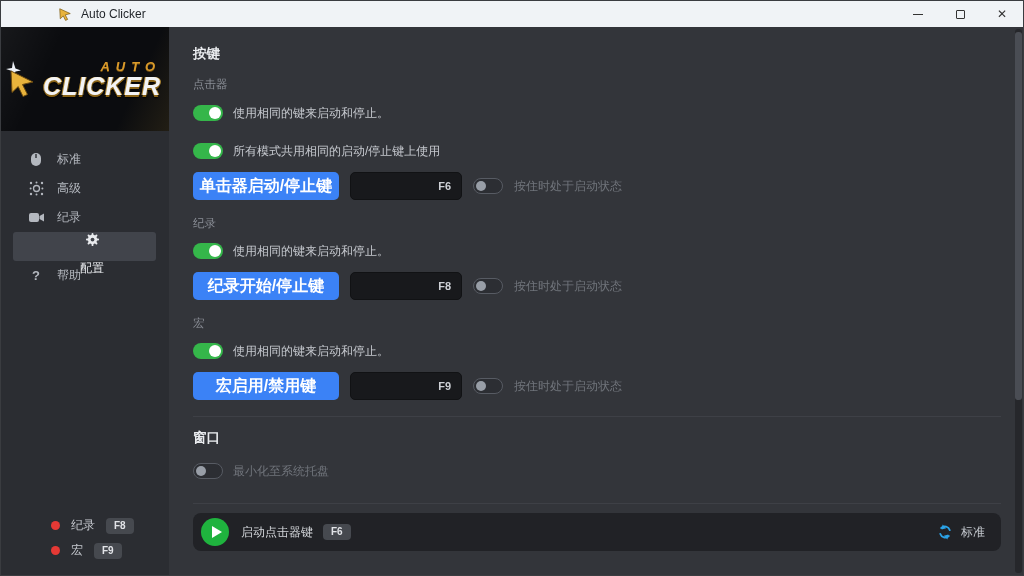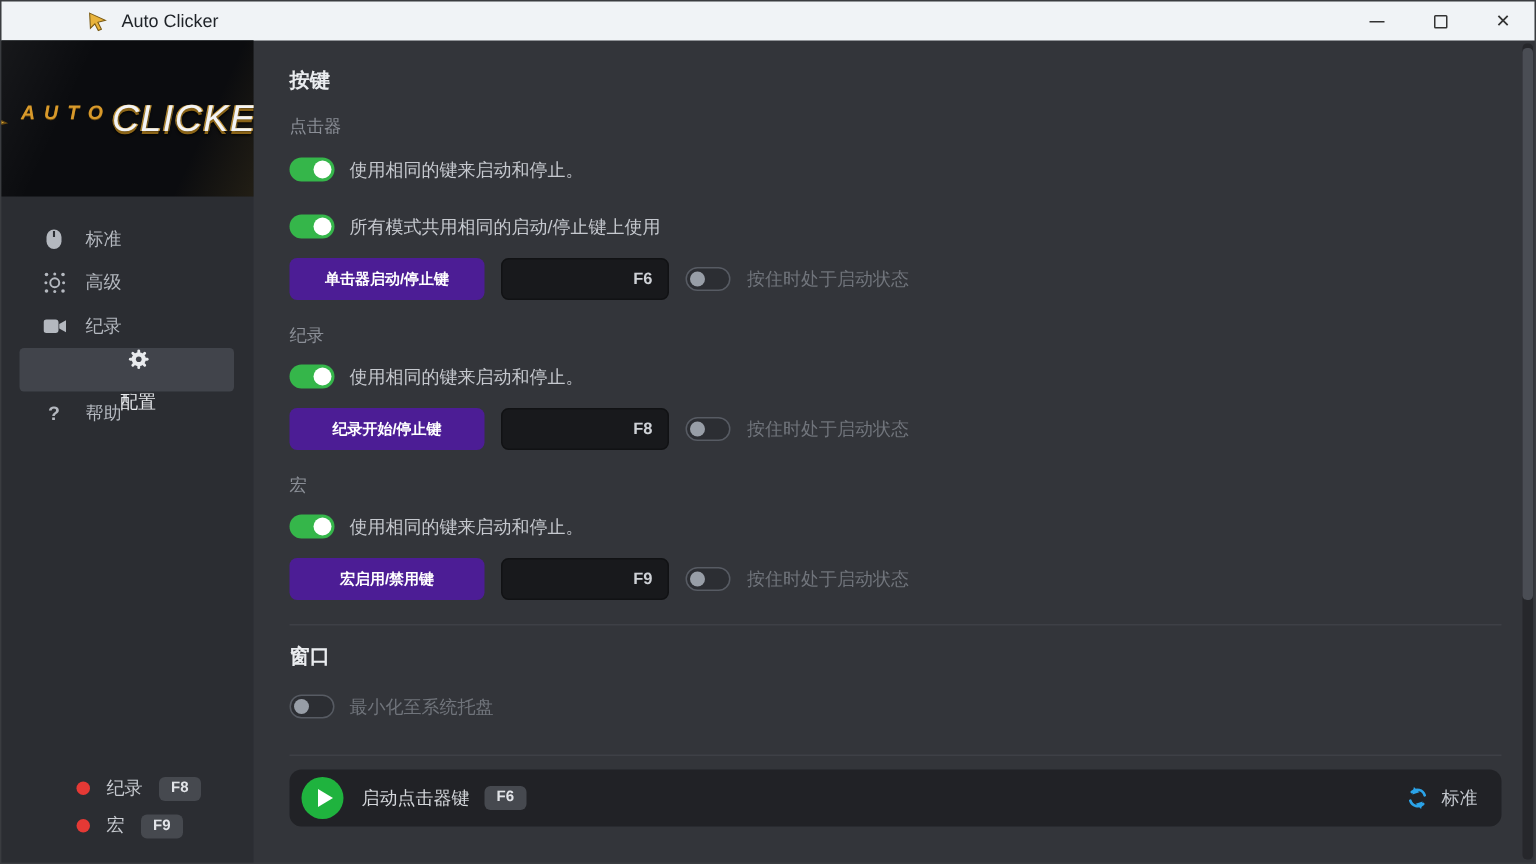--- a/index.html
+++ b/index.html
@@ -21,24 +21,24 @@
 
   
   .sidebar { width:168px; background:#2b2d32; display:flex; flex-direction:column; flex:0 0 168px; }
   .logo-panel { height:104px; background:
       linear-gradient(115deg, rgba(255,255,255,0.05) 0%, rgba(255,255,255,0) 30%),
       linear-gradient(295deg, rgba(200,160,60,0.12) 0%, rgba(0,0,0,0) 25%),
       #0b0c0f;
     display:flex; align-items:center; justify-content:center; position:relative; overflow:hidden; }
   .logo-wrap { display:flex; align-items:center; gap:4px; transform:translateX(-2px); }
   .logo-cursor { position:relative; width:34px; height:40px; }
-  .logo-text { display:flex; flex-direction:row; align-items:flex-start; }
+  .logo-text { display:flex; flex-direction:column; align-items:flex-end; }
   .logo-line1 { font-size:13px; font-weight:bold; letter-spacing:6px; color:#d99a2b;
     text-shadow:0 1px 0 #6b4a10; font-style:italic; }
-  .logo-line2 { font-size:25px; font-weight:normal; letter-spacing:1px; color:#f3f4f6; font-style:italic;
+  .logo-line2 { font-size:25px; font-weight:bold; letter-spacing:1px; color:#f3f4f6; font-style:italic;
     text-shadow:0 2px 0 #8a6418, 0 3px 2px #000, 1px 0 0 #c89a3a, -1px 0 0 #c89a3a; line-height:1; }
 
   .nav { margin-top:14px; display:flex; flex-direction:column; }
   .nav-item { height:29px; display:flex; align-items:center; padding-left:27px; gap:13px;
     color:#b4b8bf; font-size:12px; cursor:pointer; border-radius:3px; margin:0 13px 0 12px; padding-left:15px; }
   .nav-item .nv-icon { width:16px; height:16px; display:flex; align-items:center; justify-content:center; color:#b4b8bf; }
   .nav-item.selected { background:#41444b; color:#e9ebee;flex-direction:column; }
   .nav-item.selected .nv-icon { color:#e9ebee; }
   .q-glyph { font-size:13px; font-weight:bold; }
 
@@ -62,22 +62,22 @@
   .toggle.on { background:#35b64a; }
   .toggle.on::after { content:""; position:absolute; top:2px; right:2px; width:12px; height:12px;
     border-radius:50%; background:#fff; }
   .toggle.off { background:#2c2e33; border:1px solid #575b63; }
   .toggle.off::after { content:""; position:absolute; top:2px; left:2px; width:10px; height:10px;
     border-radius:50%; background:#989ea7; }
   .toggle-label { font-size:12px; color:#c6c9cf; }
   .toggle-label.dim { color:#70747b; }
 
   .hotkey-row { display:flex; align-items:center; gap:11px; height:28px; }
-  .action-btn { width:130px; height:28px; background:#4c1d95; border:none; border-radius:5px;
-    color:#fff; font-size:10px; font-weight:bold; cursor:pointer;
+  .action-btn { width:146px; height:28px; background:#3b82f6; border:none; border-radius:5px;
+    color:#fff; font-size:16px; font-weight:bold; cursor:pointer;
     font-family:"Liberation Sans","DejaVu Sans",sans-serif; }
   .key-input { width:112px; height:28px; background:#18191c; border:1px solid #111214; border-radius:5px;
     color:#ced1d6; font-size:11px; font-weight:bold; text-align:right; padding:0 10px;
     font-family:"Liberation Sans","DejaVu Sans",sans-serif; }
 
   .divider { height:1px; background:#3e4046; }
   .divider.faint { background:#393b40; }
 
   .footer-bar { position:absolute; left:24px; right:22px; bottom:24px; height:38px; background:#212226;
     border-radius:8px; display:flex; align-items:center; padding:0 16px 0 8px; }

